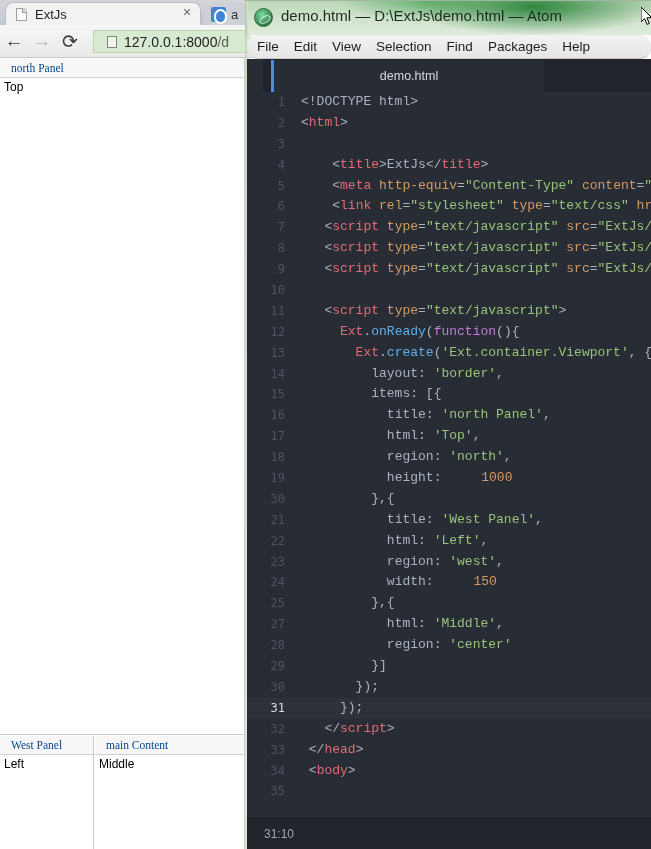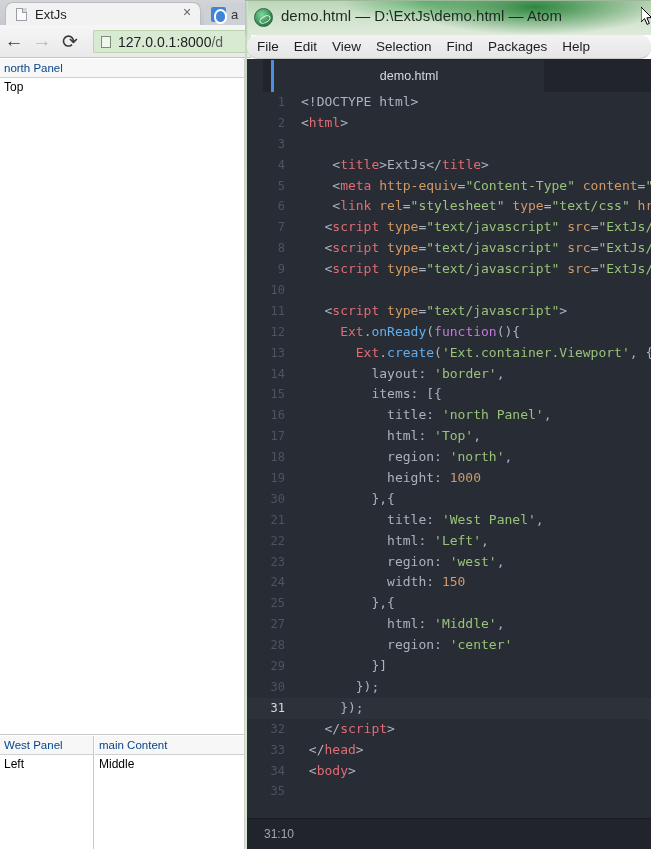--- a/index.html
+++ b/index.html
@@ -111,21 +111,21 @@
   }
   .nav-btn.disabled { color: #b6b6b6; }
   #omnibox {
     position: absolute; left: 93px; top: 5px;
     width: 158px; height: 23px;
     background: #d9ead3;
     border: 1px solid #bcd3b0;
     border-right: none;
     border-radius: 2px 0 0 2px;
     display: flex; align-items: center;
-    padding-left: 7px;
+    padding-left: 13px;
     overflow: hidden;
   }
   #omnibox .doc-ico {
     width: 10px; height: 12px;
     border: 1px solid #7e8b78;
     background: #f0f6ec;
     flex: 0 0 auto;
   }
   #omnibox .url {
     font-size: 14px; color: #202124;
@@ -140,22 +140,22 @@
     width: 245px; height: 790px;
     background: #ffffff;
     border-right: 1px solid #cfcfcf;
     overflow: hidden;
   }
   .ext-panel-header {
     background: #f7f7f7;
     border-bottom: 1px solid #d0d0d0;
     color: #04468c;
     font-size: 11.5px;
-    padding: 3px 6px 3px 4px;
-    font-family: Liberation Sans, sans-serif;
+    padding: 3px 6px 3px 11px;
+    font-family: Liberation Serif, serif;
   }
   .ext-panel-body {
     font-size: 12px; color: #000;
     padding: 2px 4px;
     background: #fff;
   }
   #ext-north {
     position: absolute; left: 0; top: 0;
     width: 245px; height: 676px;
     border-bottom: 1px solid #c9c9c9;
@@ -279,29 +279,30 @@
     width: 46px;
     text-align: right;
     padding-right: 8px;
     color: #4d5360;
     font-size: 12px;
   }
   .code-line.active .gutter-num { color: #d7dae0; }
   .code-text {
     margin-left: 54px;
     display: block;
+    font-family: Liberation Mono, monospace;
   }
   .tagname { color: #e06c75; }
   .punct   { color: #abb2bf; }
   .attr    { color: #d19a66; }
   .str     { color: #98c379; }
   .kw      { color: #c678dd; }
   .fn      { color: #61afef; }
   .cls     { color: #e06c75; }
-  .num     { color: #d19a66; }
+  .num     { color: #d19a66; margin-left: 32px; }
   .prop    { color: #abb2bf; }
   .plain   { color: #abb2bf; }
   .doctype { color: #abb2bf; }
 
   #atom-statusbar {
     position: absolute; left: 0; top: 759px;
     width: 445px; height: 31px;
     background: #21252b;
     border-top: 1px solid #181a1f;
     display: flex; align-items: center;

